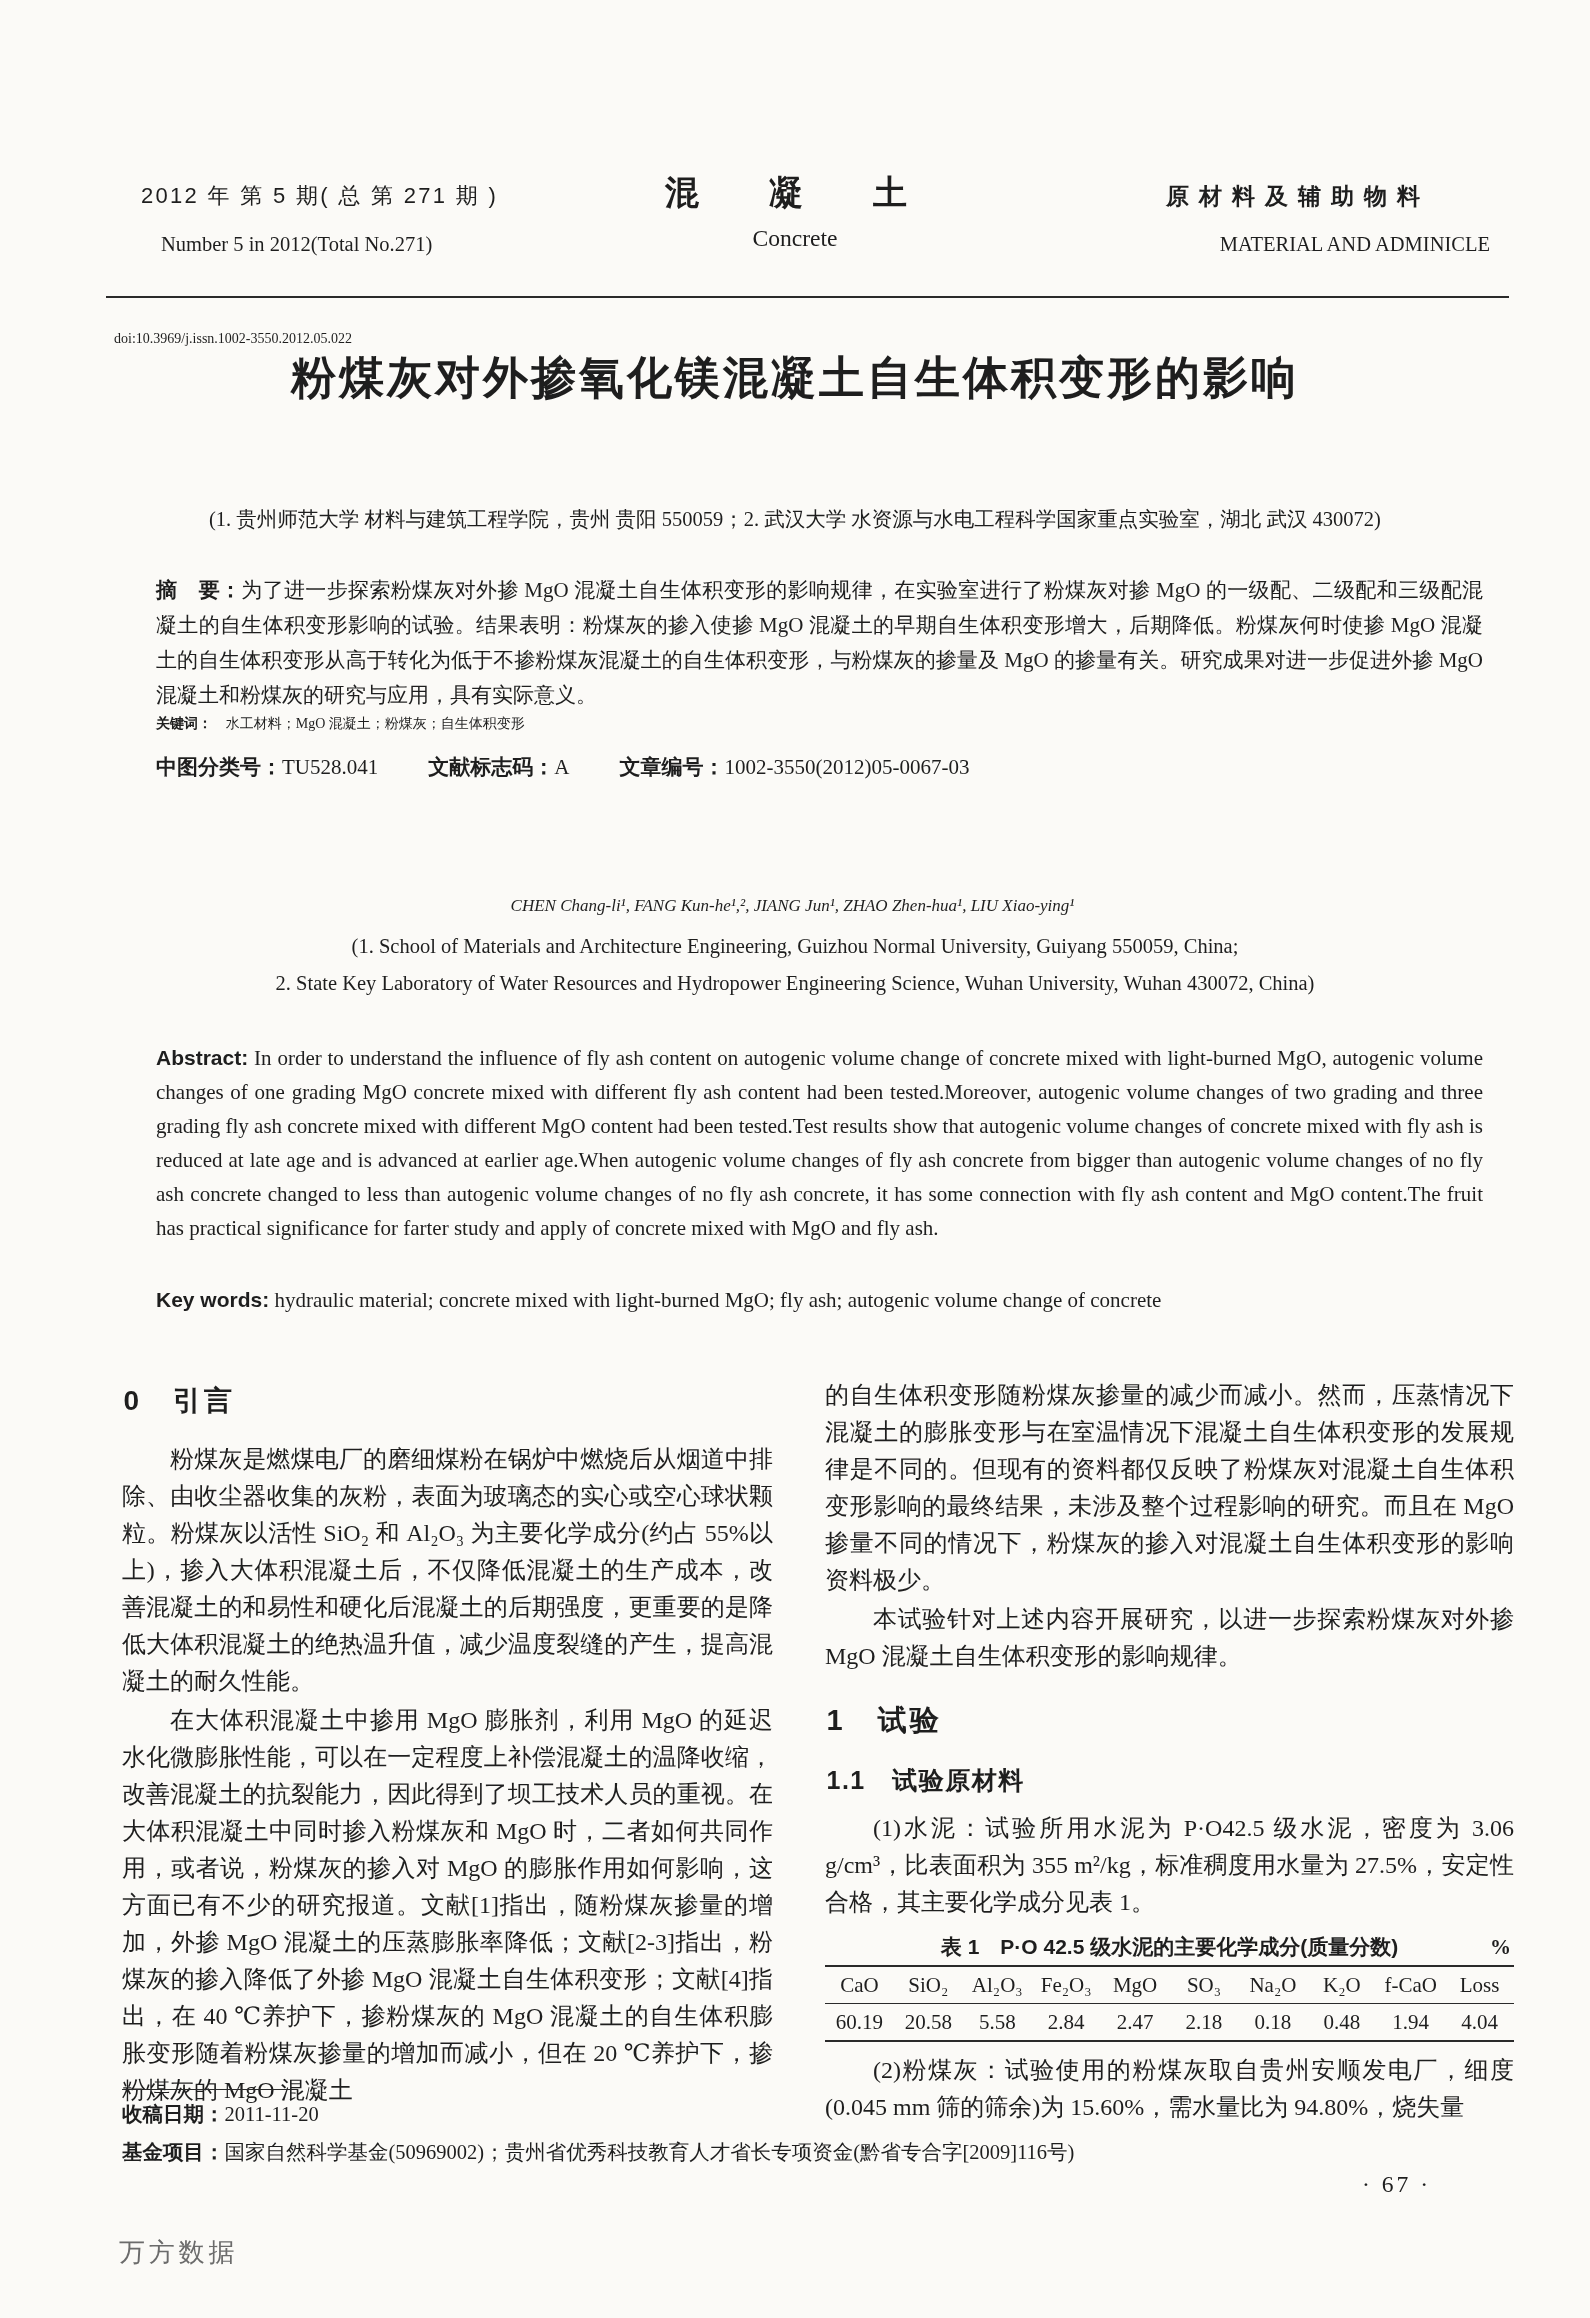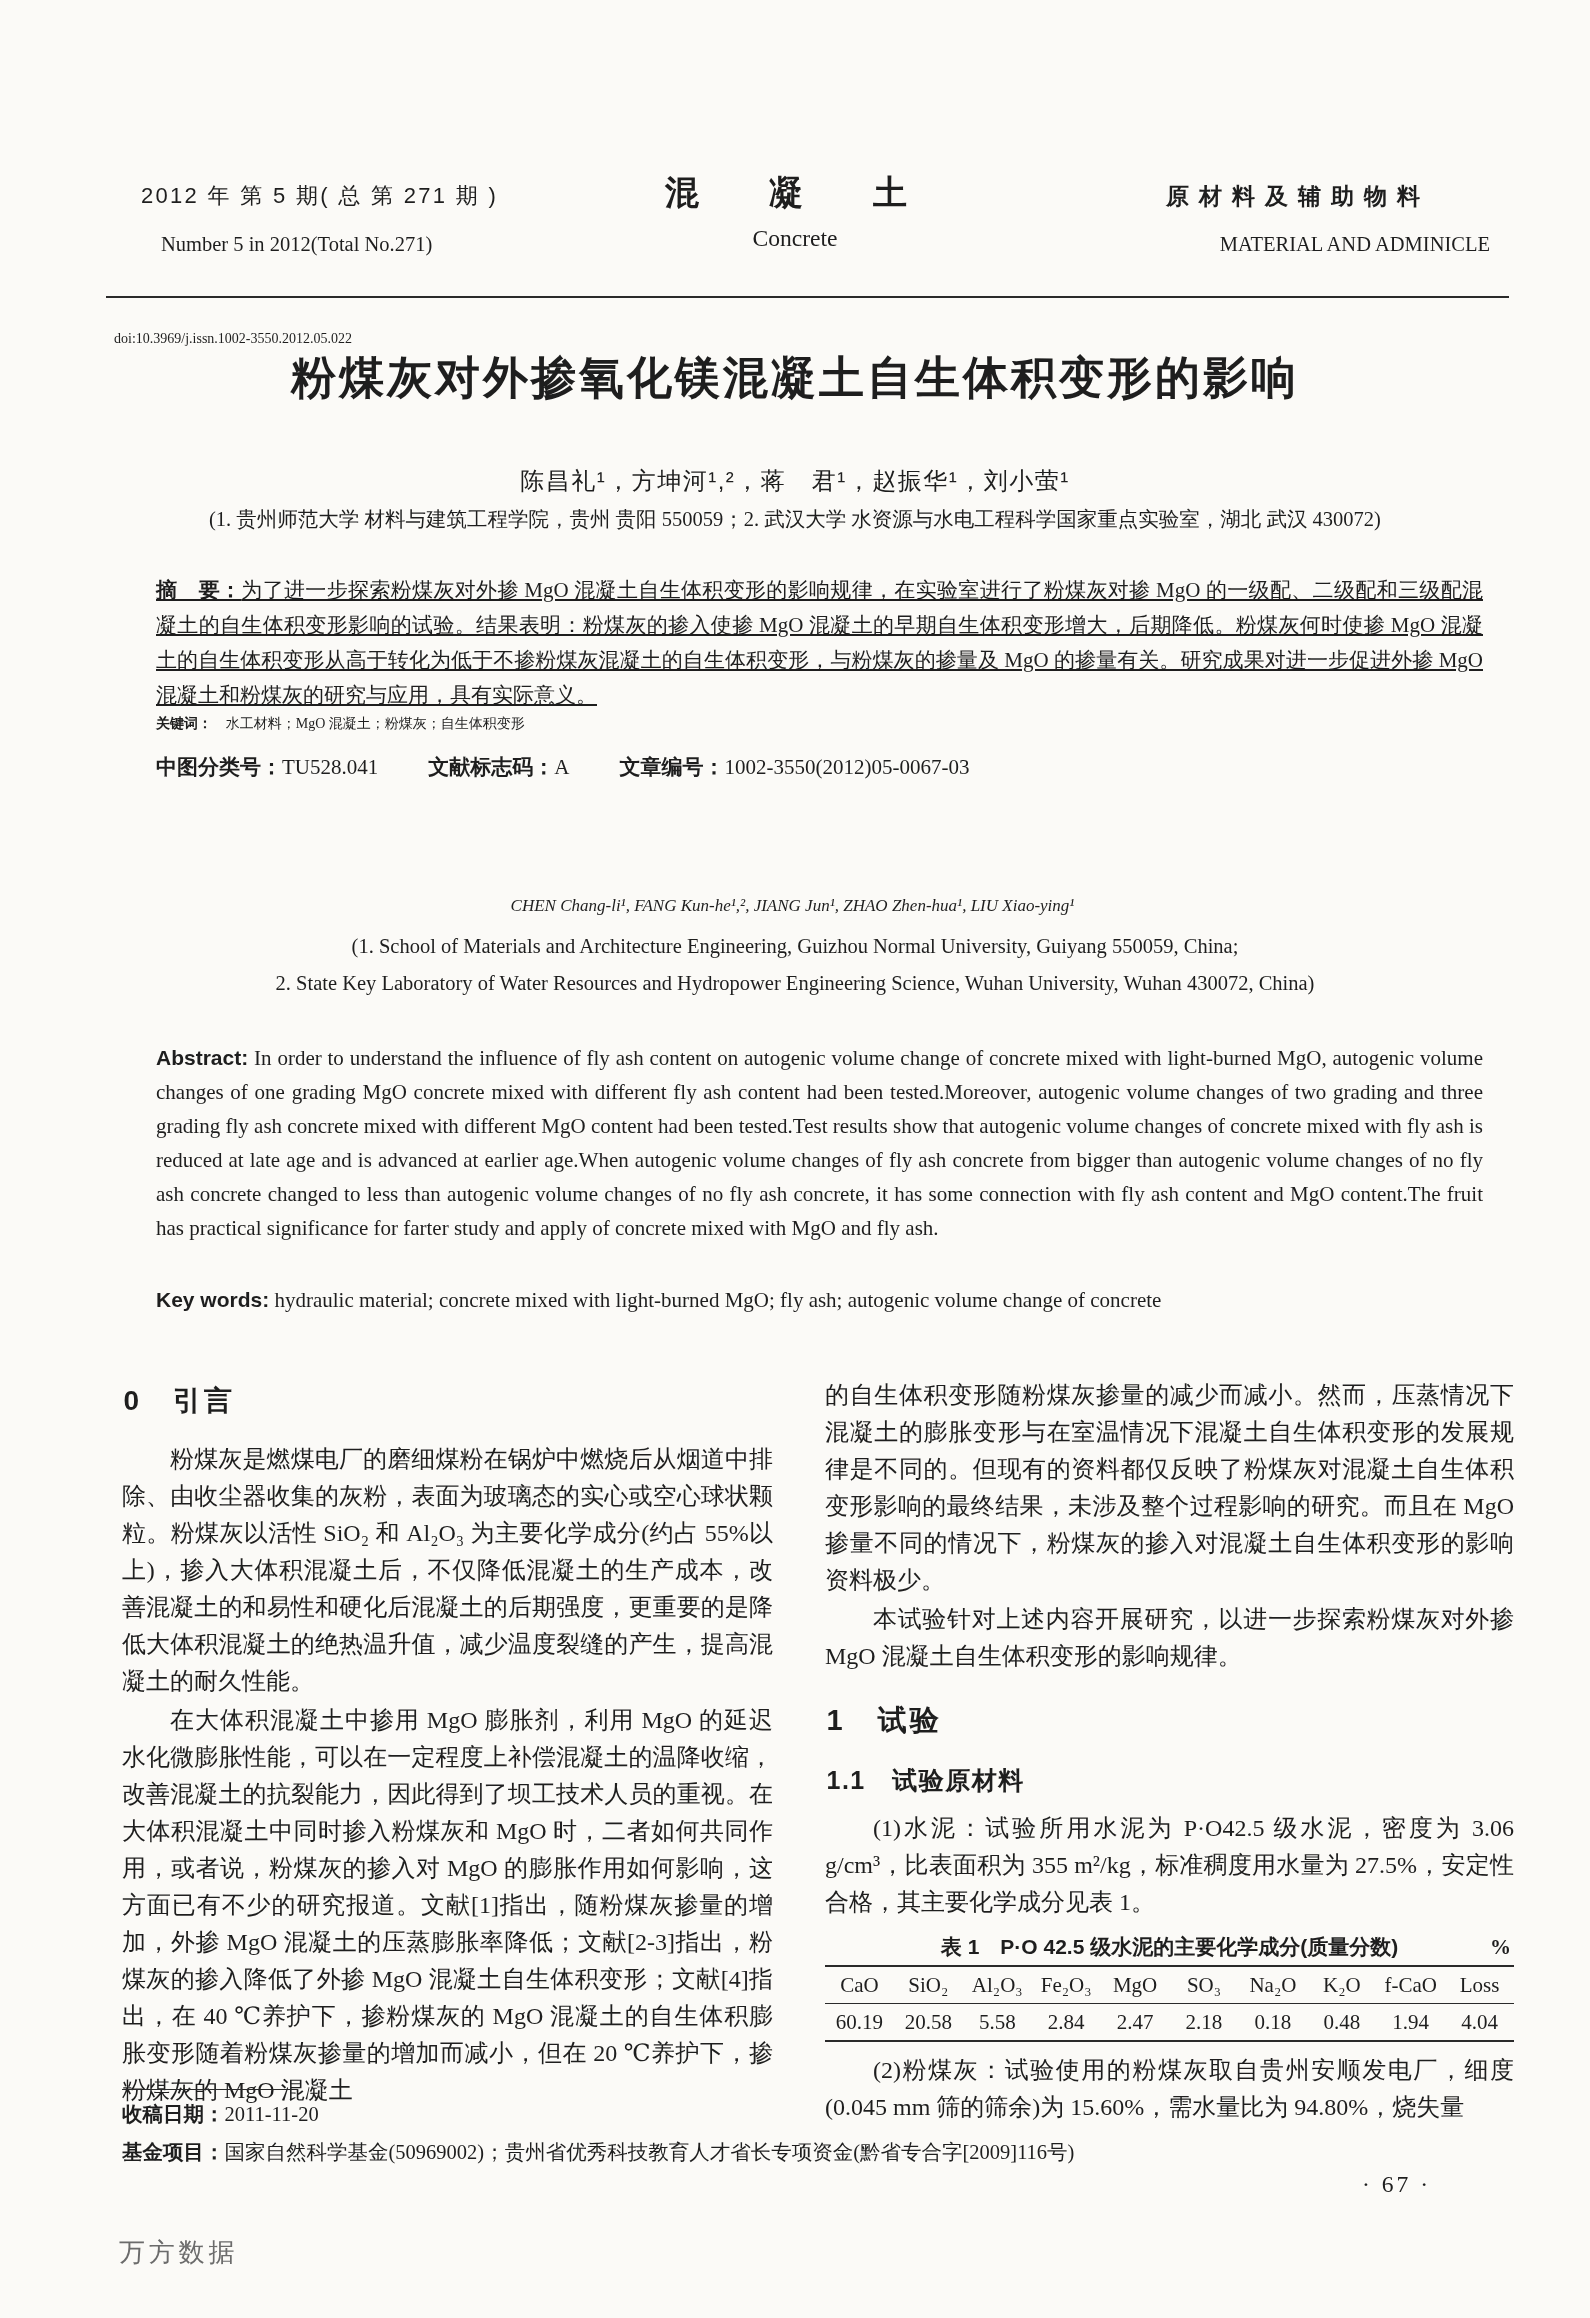--- a/index.html
+++ b/index.html
@@ -32,21 +32,21 @@
   .column-en{right:100px;top:233px;font-size:20.5px;}
   .head-rule{left:106px;top:296px;width:1403px;border-top:2.3px solid #2a2a2a;}
   .doi-line{left:114px;top:331px;font-size:14px;}
 
   
   .main-title{left:0;right:0;top:348px;font-size:45px;letter-spacing:3px;}
   .authors-zh{left:0;right:0;top:465px;font-size:24px;letter-spacing:1.5px;}
   .affil-zh{left:0;right:0;top:505px;font-size:20.5px;}
 
   
-  .abs-zh{left:156px;width:1327px;top:572px;font-size:21px;line-height:35px;text-decoration:underline;}
+  .abs-zh{left:156px;width:1327px;top:572px;font-size:21px;line-height:35px;}
   .kw-zh{left:156px;width:1327px;top:715px;font-size:14px;}
   .clc-line{left:156px;width:1327px;top:753px;font-size:21px;}
   .lbl{font-family:"Liberation Sans","DejaVu Sans",sans-serif;font-weight:bold;}
   .gap-r{margin-right:50px;}
 
   
   .en-title{left:0;right:0;top:823px;font-size:23px;}
   .en-authors{left:0;right:5px;top:896px;font-size:17px;}
   .en-affil1{left:0;right:0;top:935px;font-size:20.5px;}
   .en-affil2{left:0;right:0;top:972px;font-size:20.5px;}
@@ -88,21 +88,20 @@
   <div class="abs issue-zh sans">2012 年 第 5 期( 总 第 271 期 )</div>
   <div class="abs issue-en serif">Number 5 in 2012(Total No.271)</div>
   <div class="abs journal-zh serif center">混　凝　土</div>
   <div class="abs journal-en serif center">Concrete</div>
   <div class="abs column-zh sans b">原材料及辅助物料</div>
   <div class="abs column-en serif">MATERIAL AND ADMINICLE</div>
   <div class="abs head-rule"></div>
   <div class="abs doi-line serif">doi:10.3969/j.issn.1002-3550.2012.05.022</div>
 
   <h1 class="abs main-title sans b center">粉煤灰对外掺氧化镁混凝土自生体积变形的影响</h1>
-  <div class="abs authors-zh sans center">陈昌礼¹，方坤河¹,²，蒋　君¹，赵振华¹，刘小萤¹</div>
   <div class="abs affil-zh serif center">(1. 贵州师范大学 材料与建筑工程学院，贵州 贵阳 550059；2. 武汉大学 水资源与水电工程科学国家重点实验室，湖北 武汉 430072)</div>
 
   <p class="abs abs-zh serif just"><span class="lbl">摘　要：</span><span>为了进一步探索粉煤灰对外掺 MgO 混凝土自生体积变形的影响规律，在实验室进行了粉煤灰对掺 MgO 的一级配、二级配和三级配混凝土的自生体积变形影响的试验。结果表明：粉煤灰的掺入使掺 MgO 混凝土的早期自生体积变形增大，后期降低。粉煤灰何时使掺 MgO 混凝土的自生体积变形从高于转化为低于不掺粉煤灰混凝土的自生体积变形，与粉煤灰的掺量及 MgO 的掺量有关。研究成果对进一步促进外掺 MgO 混凝土和粉煤灰的研究与应用，具有实际意义。</span></p>
   <p class="abs kw-zh serif"><span class="lbl">关键词：</span><span class="gap-r" style="margin-right:0;margin-left:13.7px;">水工材料；MgO 混凝土；粉煤灰；自生体积变形</span></p>
   <p class="abs clc-line serif"><span class="lbl">中图分类号：</span><span class="gap-r">TU528.041</span><span class="lbl">文献标志码：</span><span class="gap-r">A</span><span class="lbl">文章编号：</span><span>1002-3550(2012)05-0067-03</span></p>
 
   <div class="abs en-authors serif i center">CHEN Chang-li¹, FANG Kun-he¹,², JIANG Jun¹, ZHAO Zhen-hua¹, LIU Xiao-ying¹</div>
   <div class="abs en-affil1 serif center">(1. School of Materials and Architecture Engineering, Guizhou Normal University, Guiyang 550059, China;</div>
   <div class="abs en-affil2 serif center">2. State Key Laboratory of Water Resources and Hydropower Engineering Science, Wuhan University, Wuhan 430072, China)</div>
   <p class="abs abs-en serif just"><span class="lbl">Abstract:</span> <span>In order to understand the influence of fly ash content on autogenic volume change of concrete mixed with light-burned MgO, autogenic volume changes of one grading MgO concrete mixed with different fly ash content had been tested.Moreover, autogenic volume changes of two grading and three grading fly ash concrete mixed with different MgO content had been tested.Test results show that autogenic volume changes of concrete mixed with fly ash is reduced at late age and is advanced at earlier age.When autogenic volume changes of fly ash concrete from bigger than autogenic volume changes of no fly ash concrete changed to less than autogenic volume changes of no fly ash concrete, it has some connection with fly ash content and MgO content.The fruit has practical significance for farter study and apply of concrete mixed with MgO and fly ash.</span></p>

